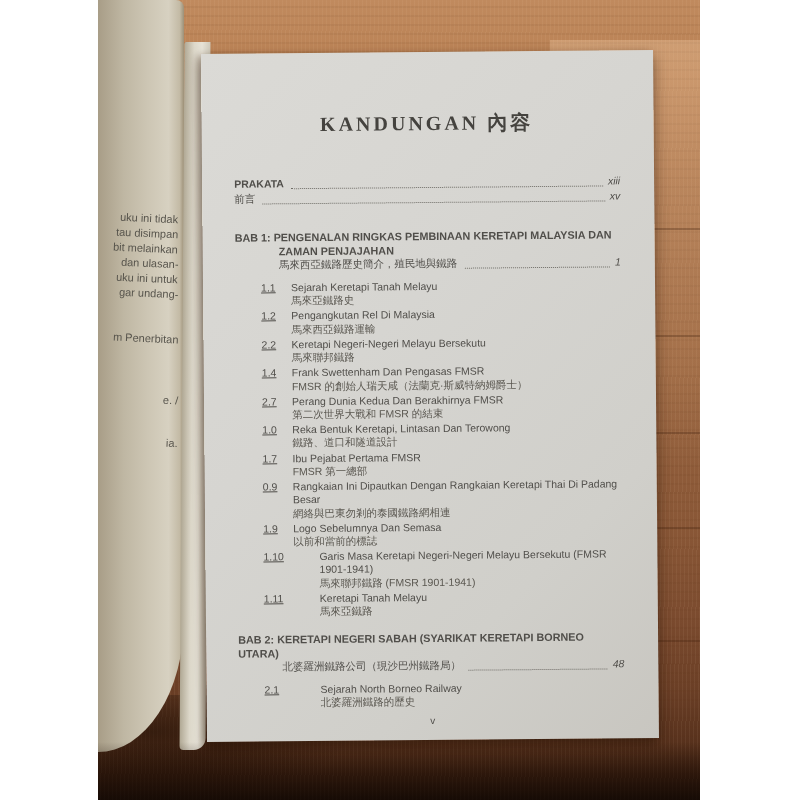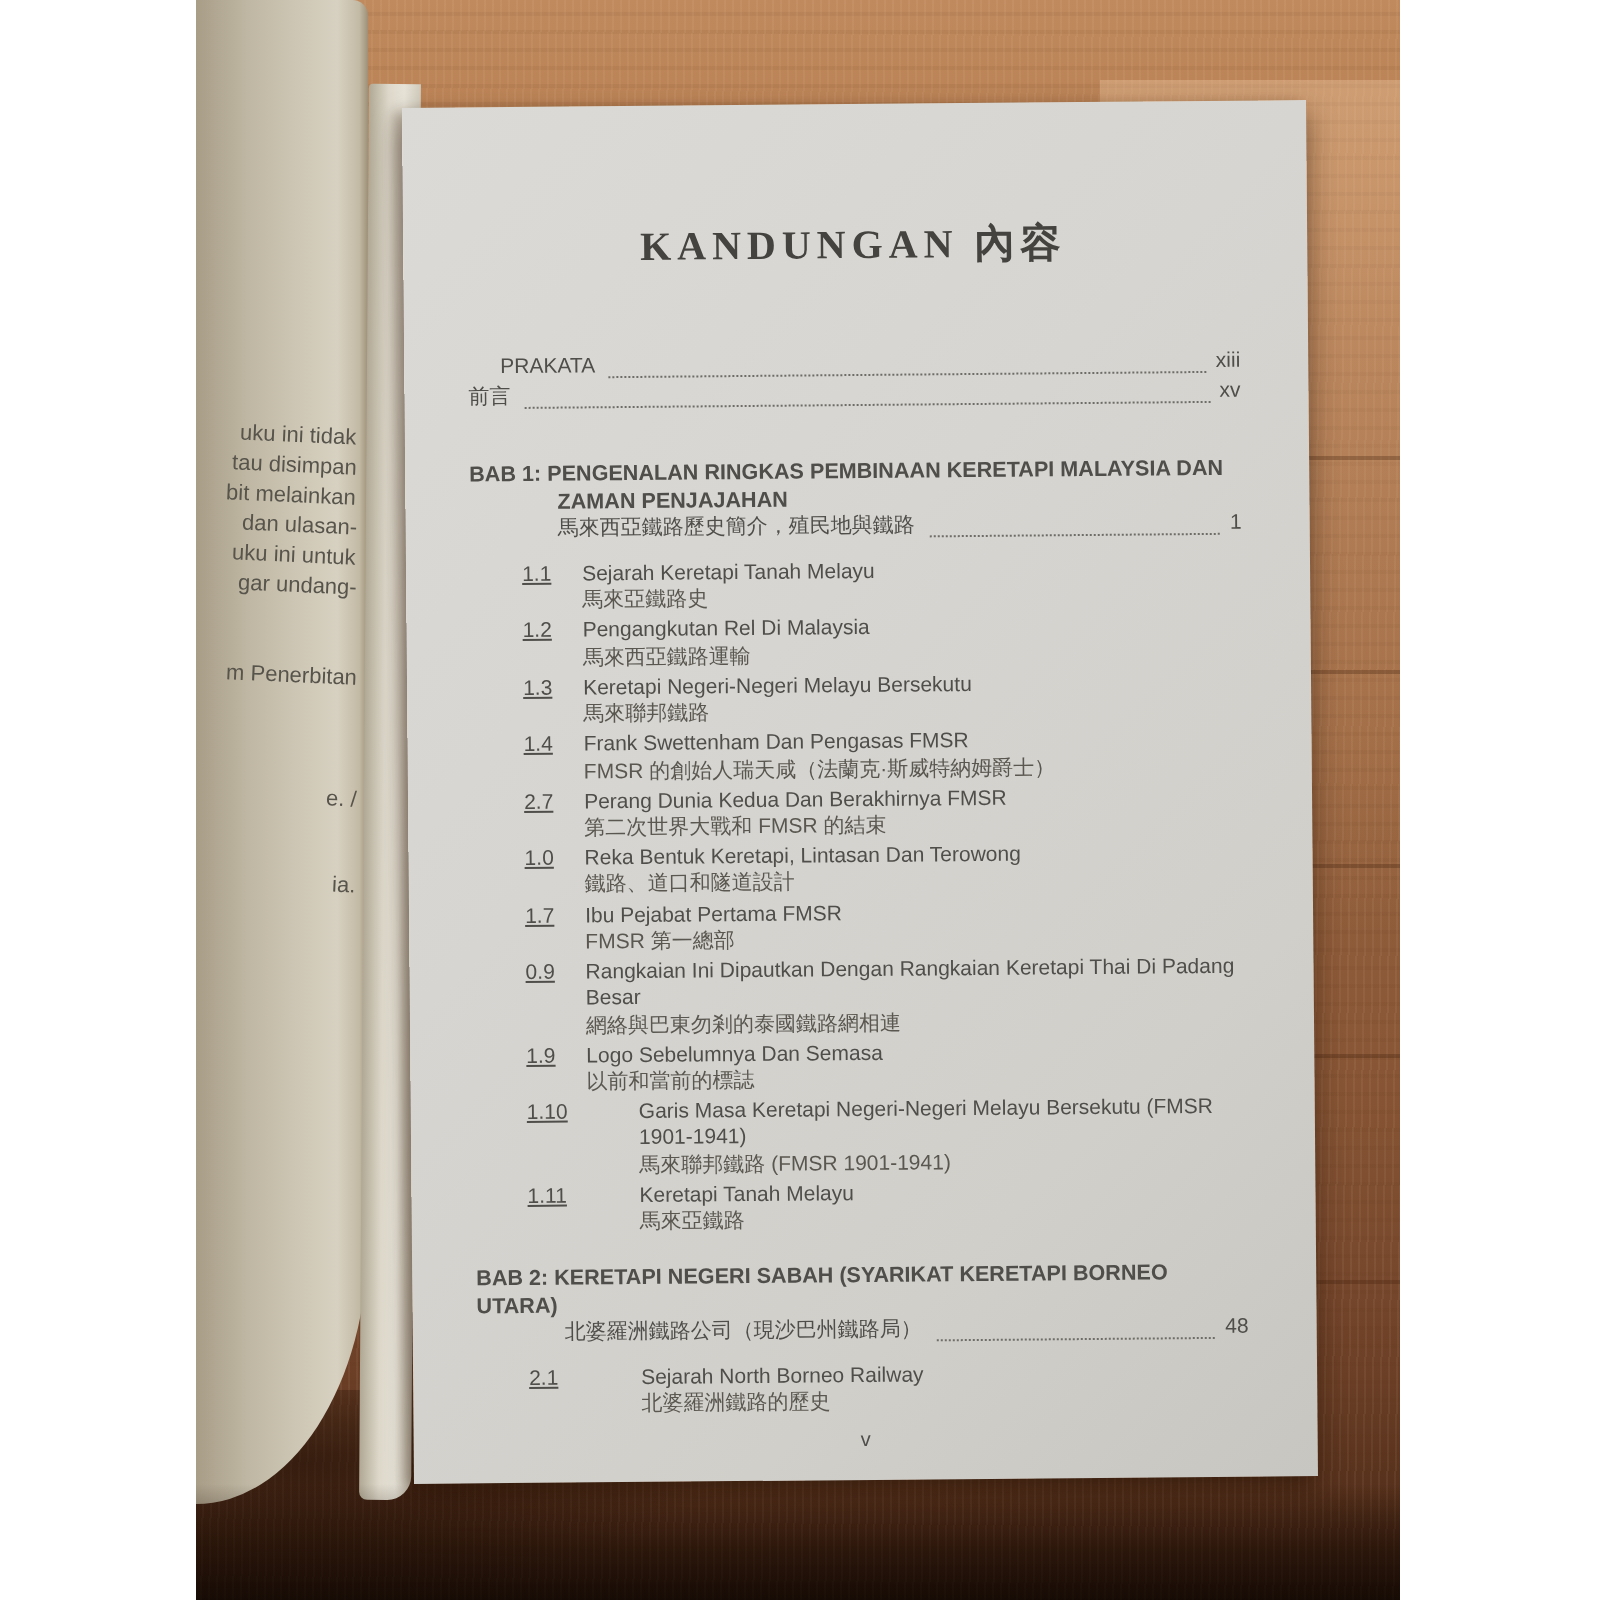--- a/index.html
+++ b/index.html
@@ -34,23 +34,23 @@
   
   .right-page{position:absolute;left:106px;top:52px;width:452px;height:688px;
     background:linear-gradient(135deg,#dbdad6 0%,#d6d5d1 40%,#d0cfca 75%,#c8c6c0 100%);
     transform:rotate(-.5deg);
     box-shadow:0 7px 14px rgba(38,18,6,.5),-4px 2px 6px rgba(58,32,12,.28);}
   .page-content{position:absolute;left:32px;right:34px;top:58px;color:#504e4a;
     font-size:10.5px;line-height:1.32;}
   .toc-title{text-align:center;font-family:"Liberation Serif",serif;font-size:20px;
     letter-spacing:3px;color:#45433f;font-weight:600;margin-bottom:40px;}
   .toc-row{display:flex;align-items:flex-end;margin-bottom:1px;}
-  .toc-label.bold{font-weight:normal;margin-left:16px;}
+  .toc-label.bold{font-weight:bold;}
   .leader{flex:1;border-bottom:1.6px dotted #6f6d67;margin:0 5px 2px 7px;min-width:20px;}
-  .toc-page{flex:none;}
+  .toc-page{flex:none;font-style:italic;}
   .front-matter{margin-bottom:24px;}
   .chapter{margin-bottom:14px;}
   .ch-line{font-weight:bold;font-size:10.8px;line-height:1.3;}
   .ch-indent{padding-left:44px;}
   .items{margin-top:9px;padding-left:26px;}
   .item-row{display:flex;margin-bottom:2px;}
   .item-num{flex:none;width:30px;line-height:1.26;text-decoration:underline;}
   .item-num.wide{width:56px;}
   .item-text{max-width:360px;line-height:1.26;}
   .item-zh{color:#5a5750;}
@@ -116,21 +116,21 @@
                 </div>
               </div>
               <div class="item-row">
                 <span class="item-num">1.2</span>
                 <div class="item-text">
                   <div class="item-my">Pengangkutan Rel Di Malaysia</div>
                   <div class="item-zh">馬來西亞鐵路運輸</div>
                 </div>
               </div>
               <div class="item-row">
-                <span class="item-num">1.3</span>
+                <span class="item-num">2.2</span>
                 <div class="item-text">
                   <div class="item-my">Keretapi Negeri-Negeri Melayu Bersekutu</div>
                   <div class="item-zh">馬來聯邦鐵路</div>
                 </div>
               </div>
               <div class="item-row">
                 <span class="item-num">1.4</span>
                 <div class="item-text">
                   <div class="item-my">Frank Swettenham Dan Pengasas FMSR</div>
                   <div class="item-zh">FMSR 的創始人瑞天咸（法蘭克·斯威特納姆爵士）</div>

